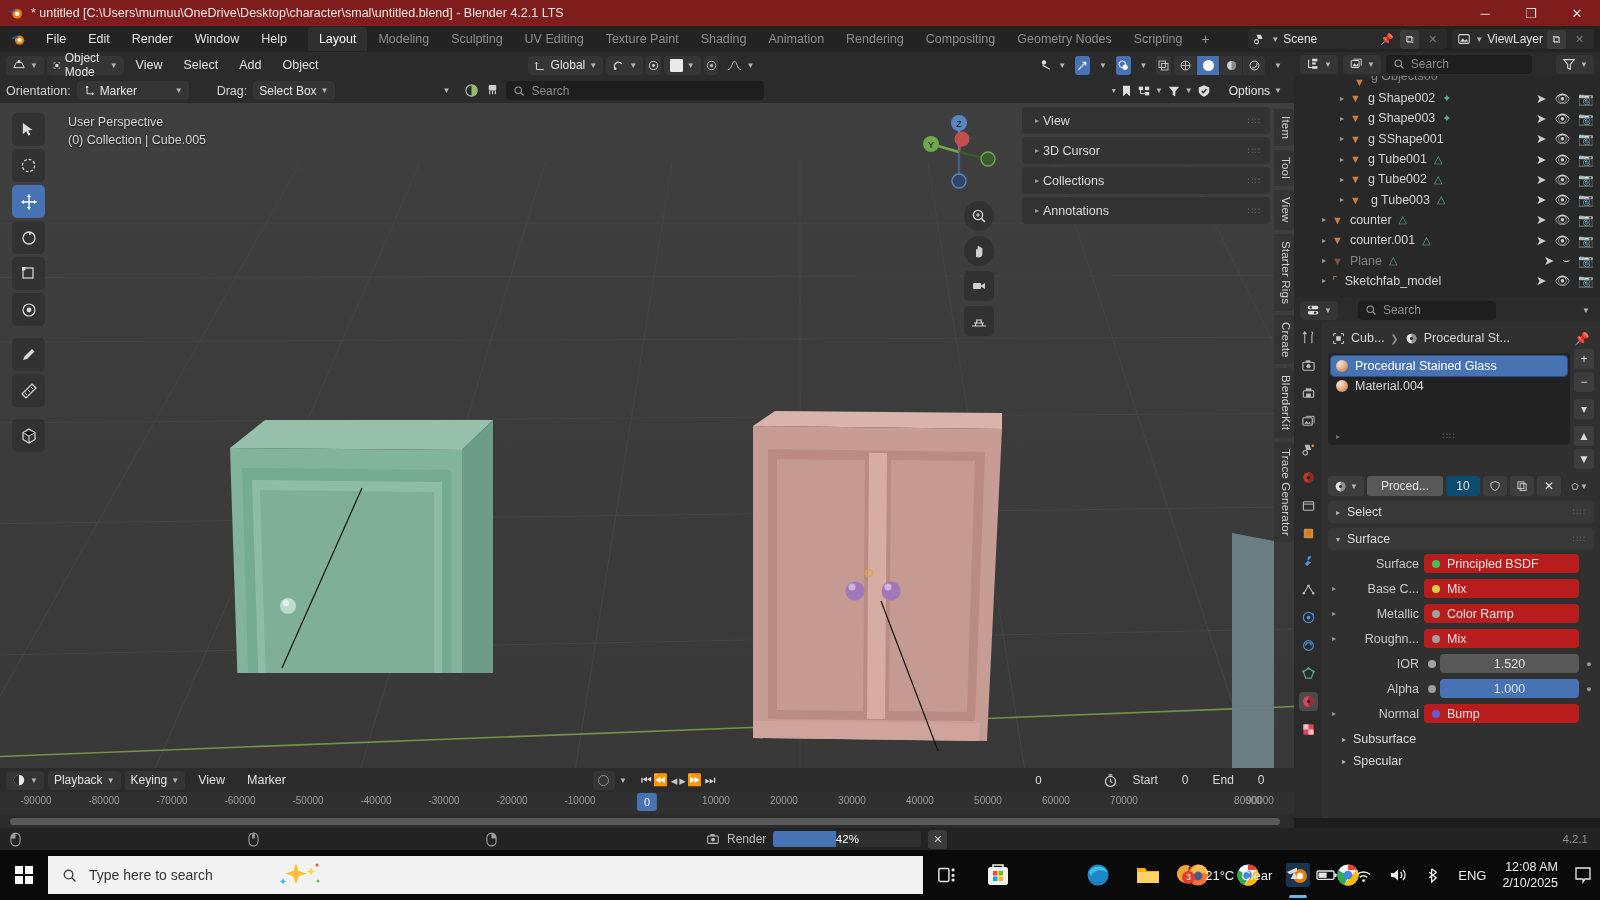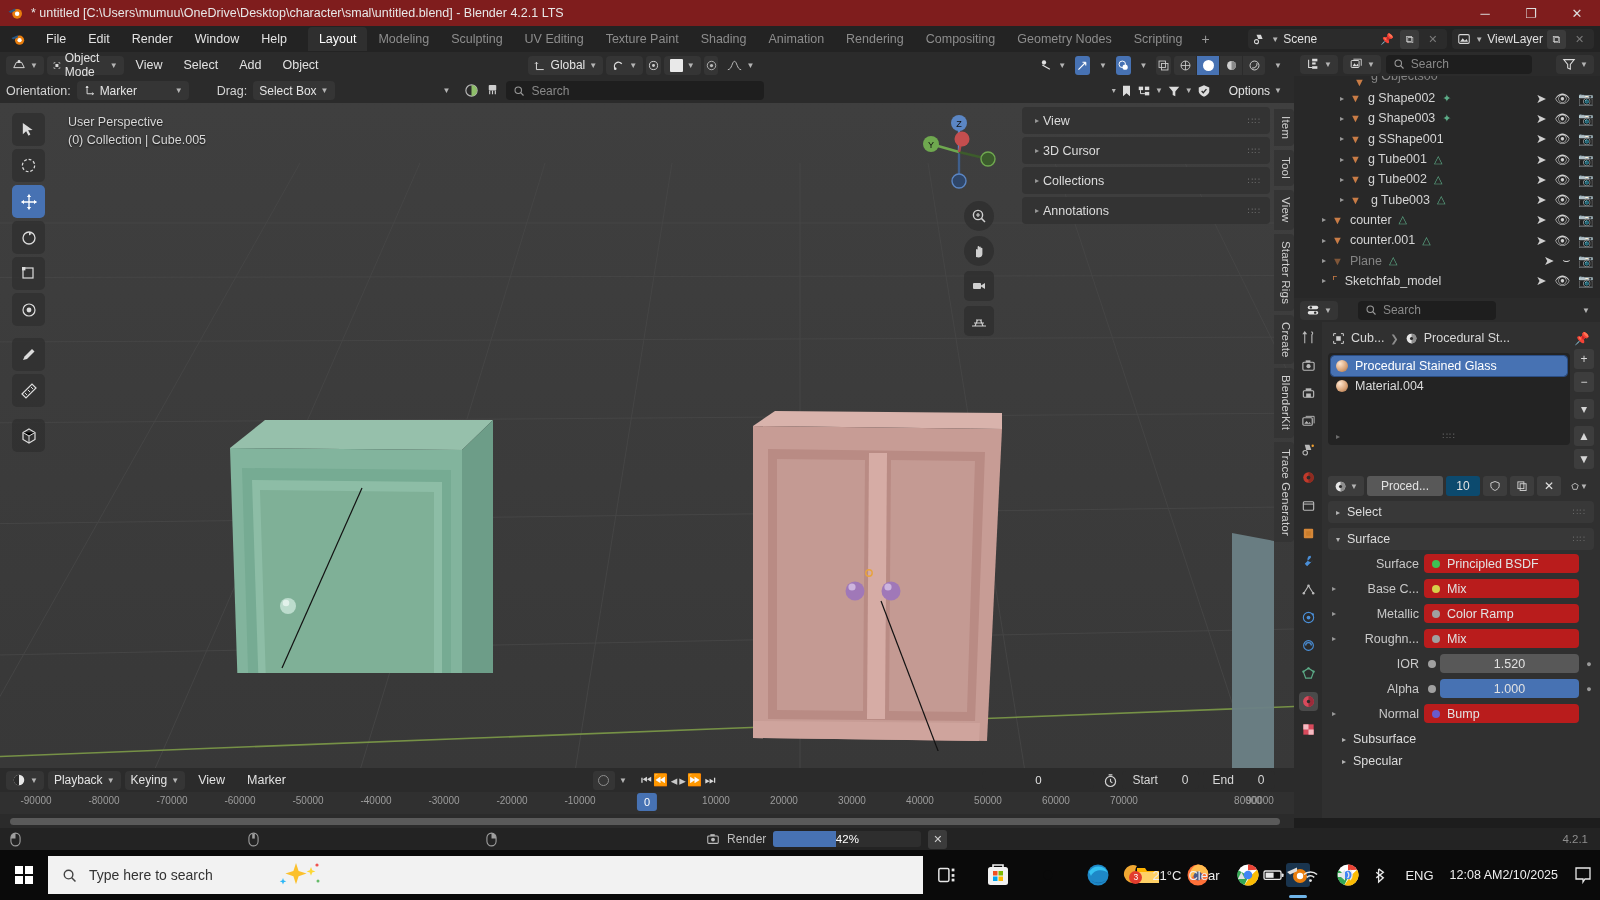--- a/index.html
+++ b/index.html
@@ -191,21 +191,21 @@
   .tb-search { width:875px; height:38px; background:#f2f2f2; display:flex; align-items:center;
                gap:12px; padding:0 14px; color:#333; font-size:14px; position:relative; }
   .tb-icons { display:flex; align-items:center; gap:0px; }
   .tb-ic { width:50px; height:50px; display:flex; align-items:center; justify-content:center;
            position:relative; }
   .tb-ic .run { position:absolute; bottom:2px; left:50%; transform:translateX(-50%);
                 width:18px; height:3px; border-radius:2px; background:#6fb4e8; }
   .tray { position:absolute; right:0; top:0; height:50px; display:flex; align-items:center;
           gap:0px; color:#eee; font-size:13px; }
   .tray .it { padding:0 8px; height:50px; display:flex; align-items:center; gap:7px; }
-  .clock { display:flex; flex-direction:row; align-items:flex-end; font-size:12.5px;
+  .clock { display:flex; flex-direction:column; align-items:flex-end; font-size:12.5px;
            line-height:16px; }
   .badge { position:absolute; top:9px; right:3px; background:#e23c2e; color:#fff;
            font-size:8.5px; width:13px; height:13px; border-radius:50%;
            display:flex; align-items:center; justify-content:center; }
 </style>
 </head>
 <body>
 
 <div class="app">
 

